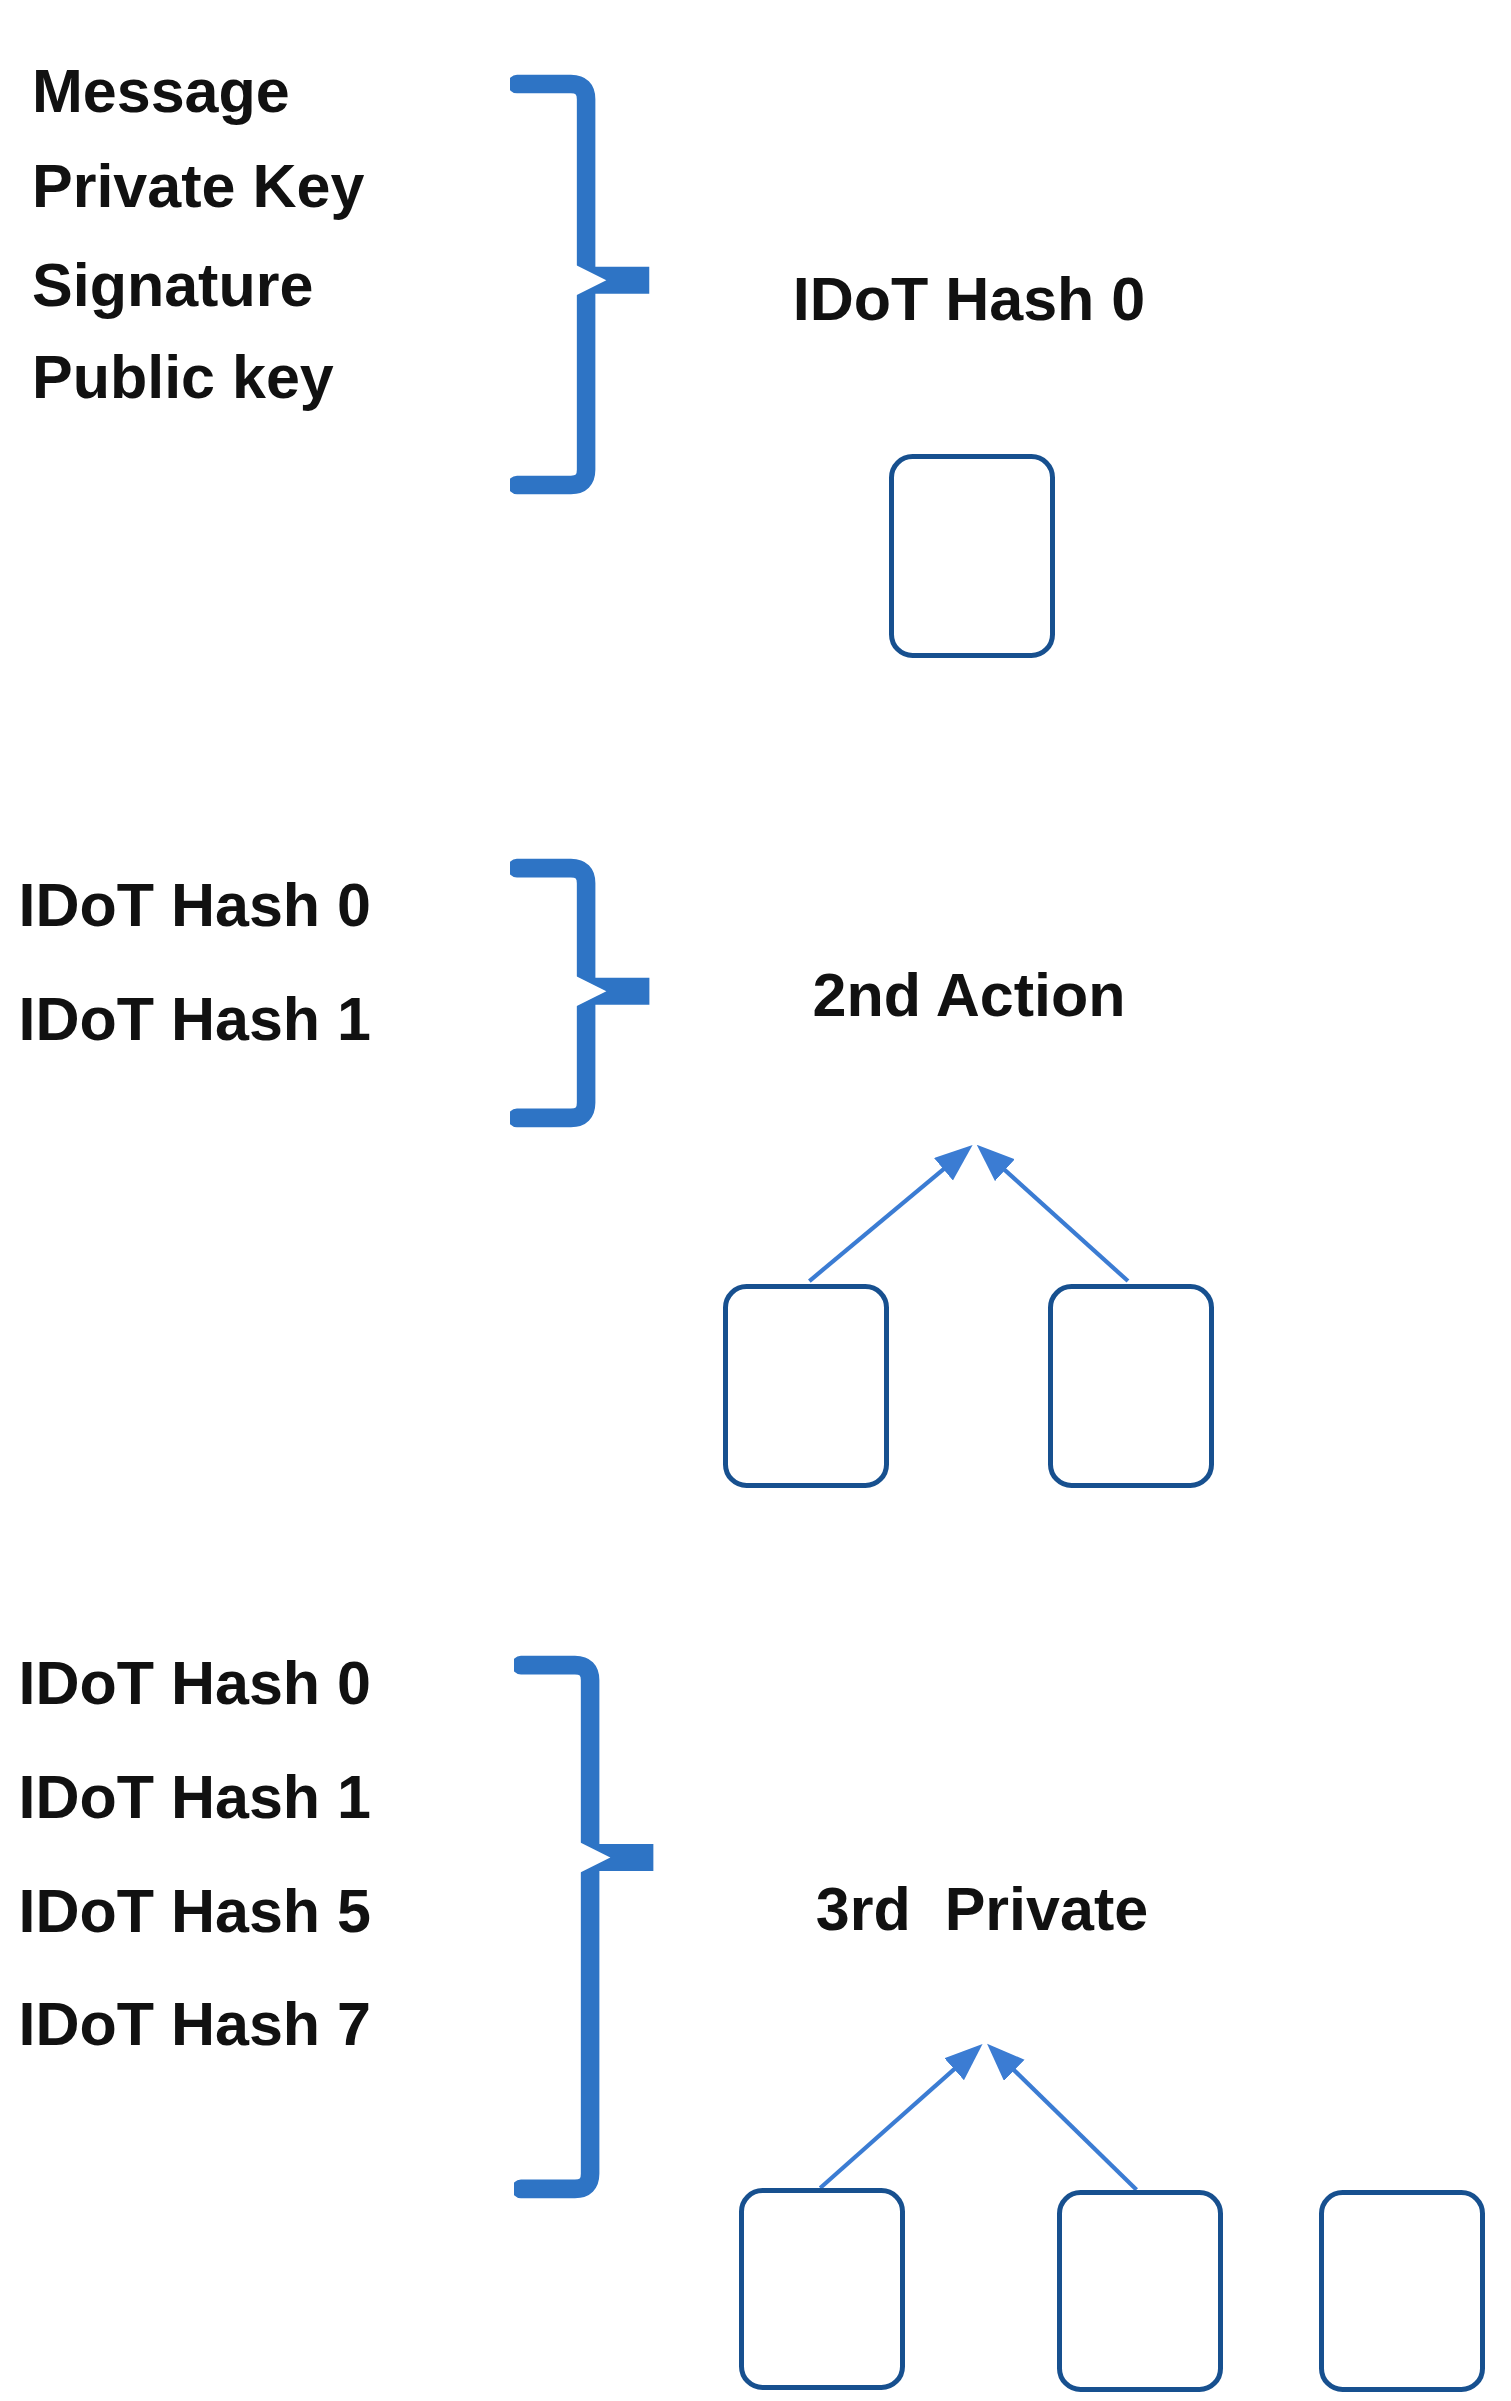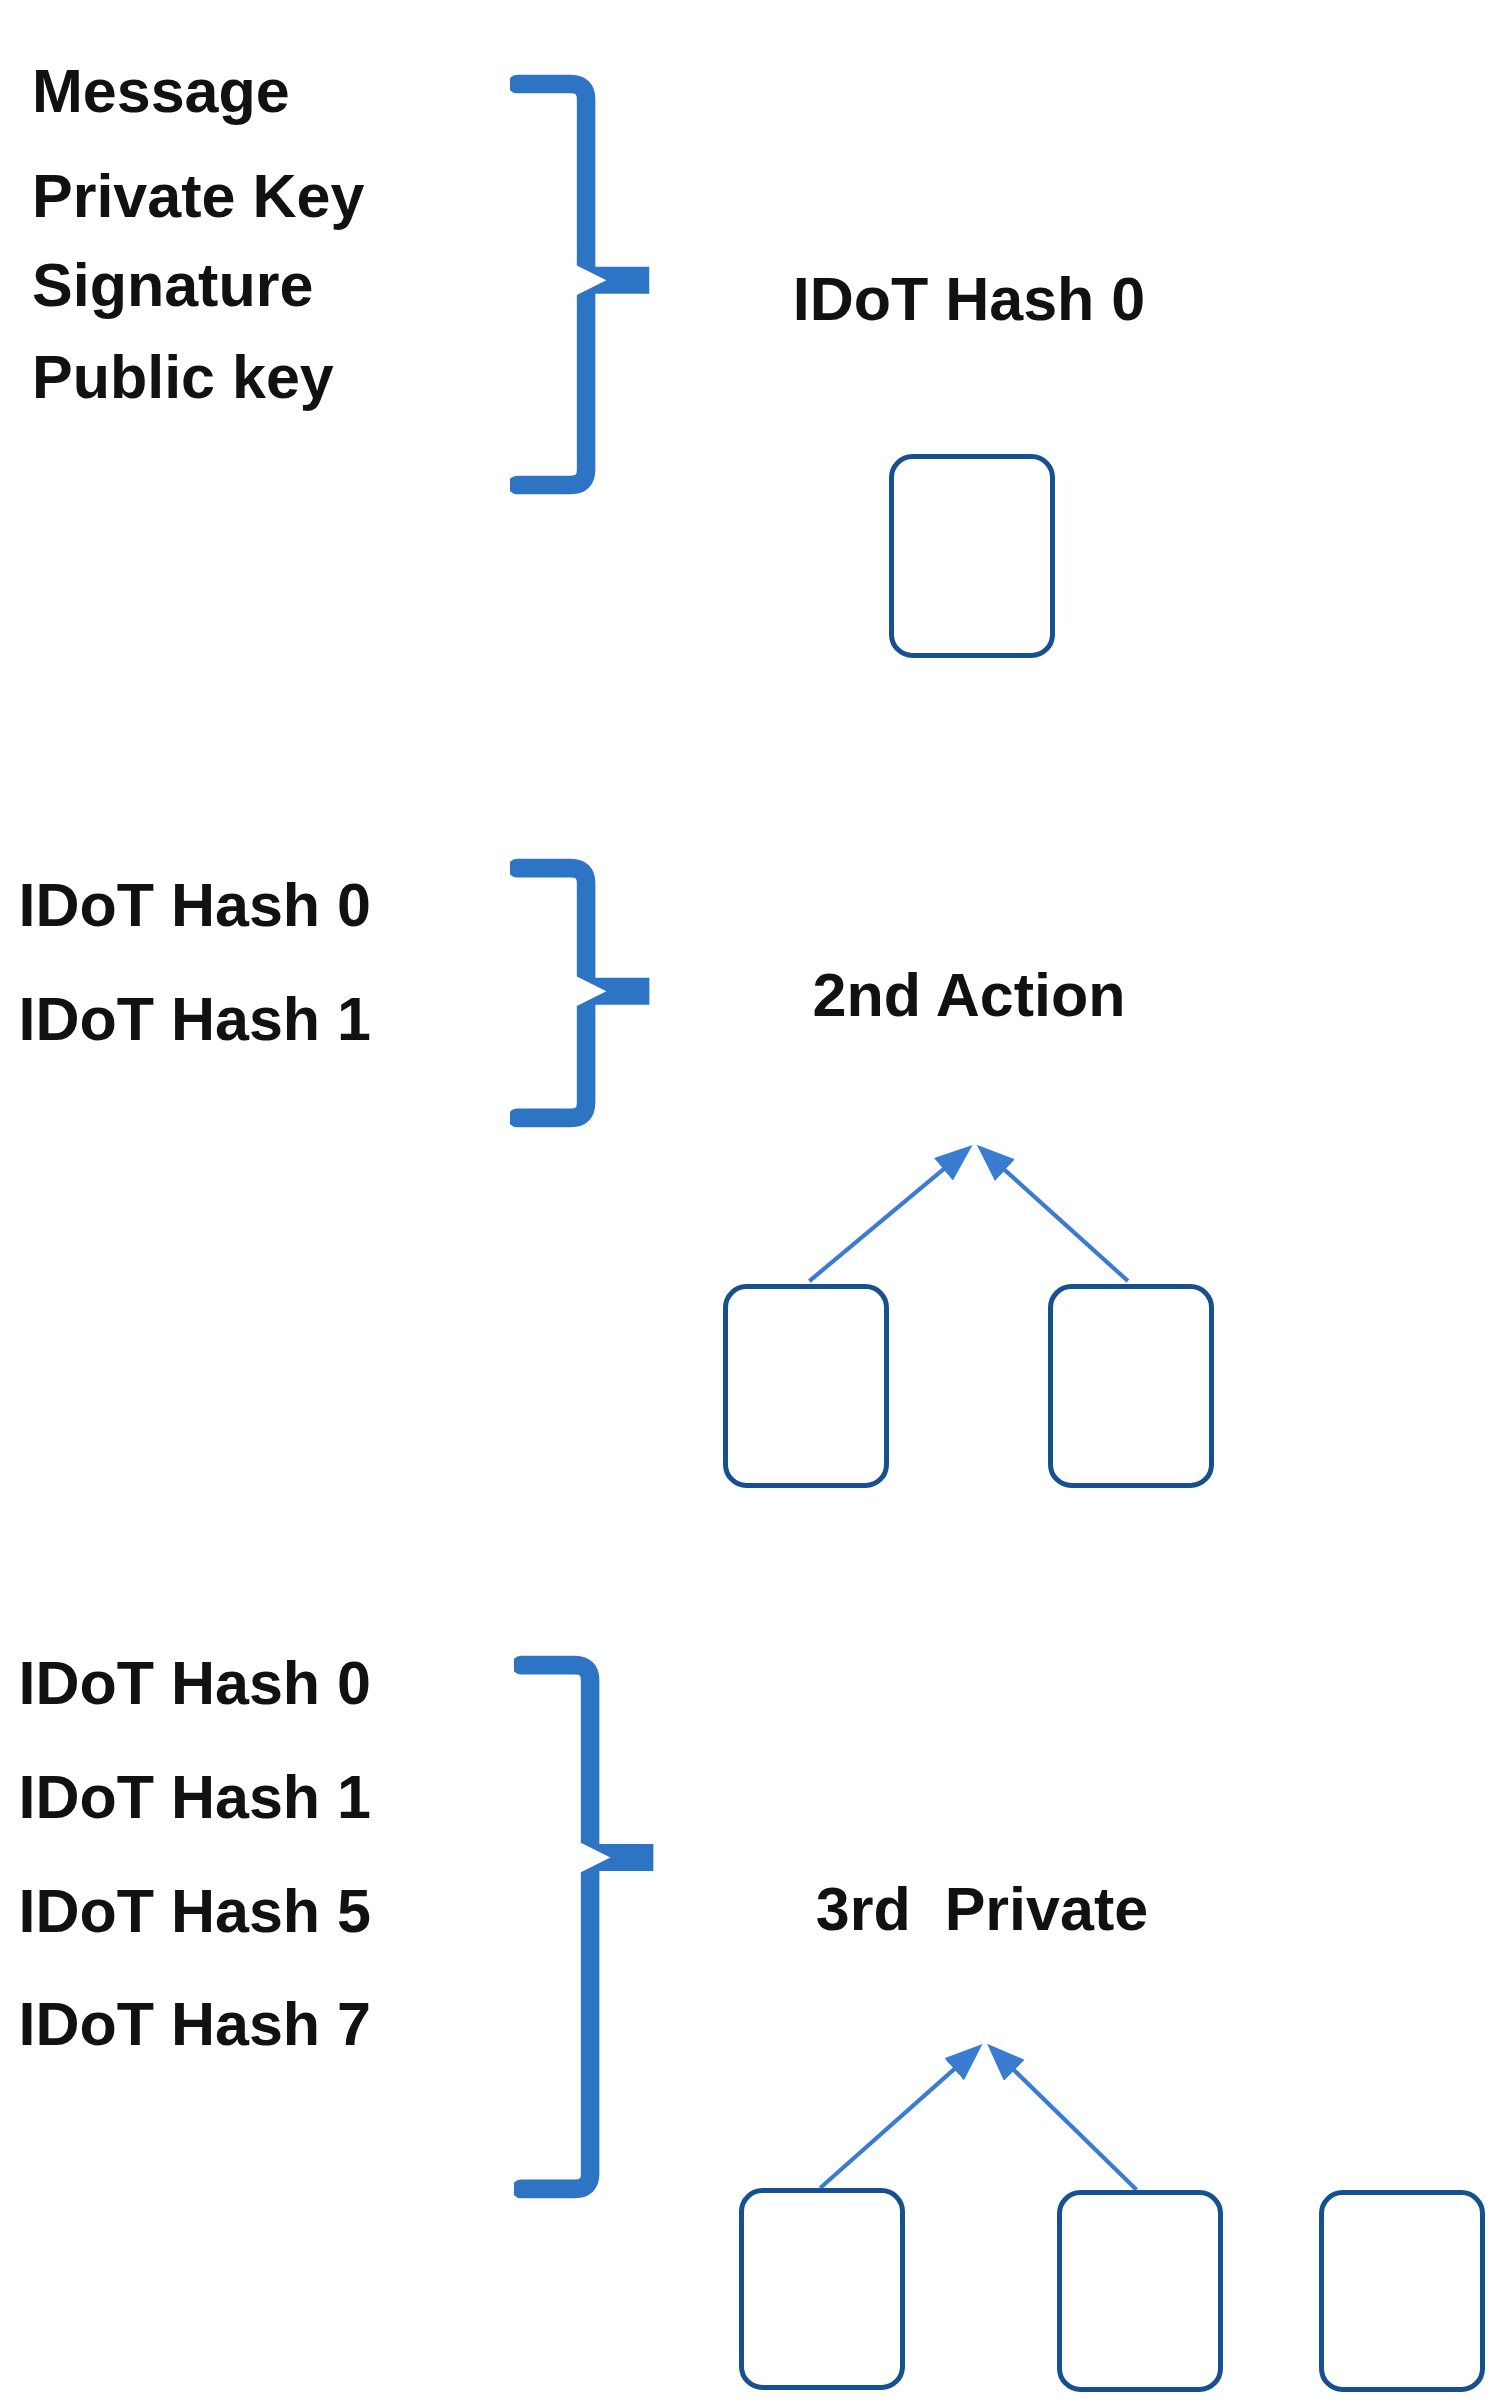--- a/index.html
+++ b/index.html
@@ -67,21 +67,21 @@
   .arrows .head {
     fill: var(--arrow, #3B7CD3);
   }
 </style>
 </head>
 <body>
 
 <div class="canvas">
 
   <div class="lbl" style="left:32px; top:33px">Message</div>
-  <div class="lbl" style="left:32px; top:138px">Private Key</div>
+  <div class="lbl" style="left:32px; top:128px">Private Key</div>
   <div class="lbl" style="left:32px; top:319px">Public key</div>
   <div class="lbl" style="left:32px; top:227px">Signature</div>
 
   <svg class="brace" style="left:510px; top:46px" width="148" height="421" viewBox="0 0 175 500">
     <path class="spine" d="M 8 12 L 72 12 Q 90 12 90 30 L 90 470 Q 90 488 72 488 L 8 488"></path>
     <line class="nub" x1="90" y1="245" x2="165" y2="245"></line>
     <polygon class="notch" points="76,226 76,264 114,245"></polygon>
   </svg>
 
   <div class="title" style="left:750px; top:241px">IDoT Hash 0</div>

